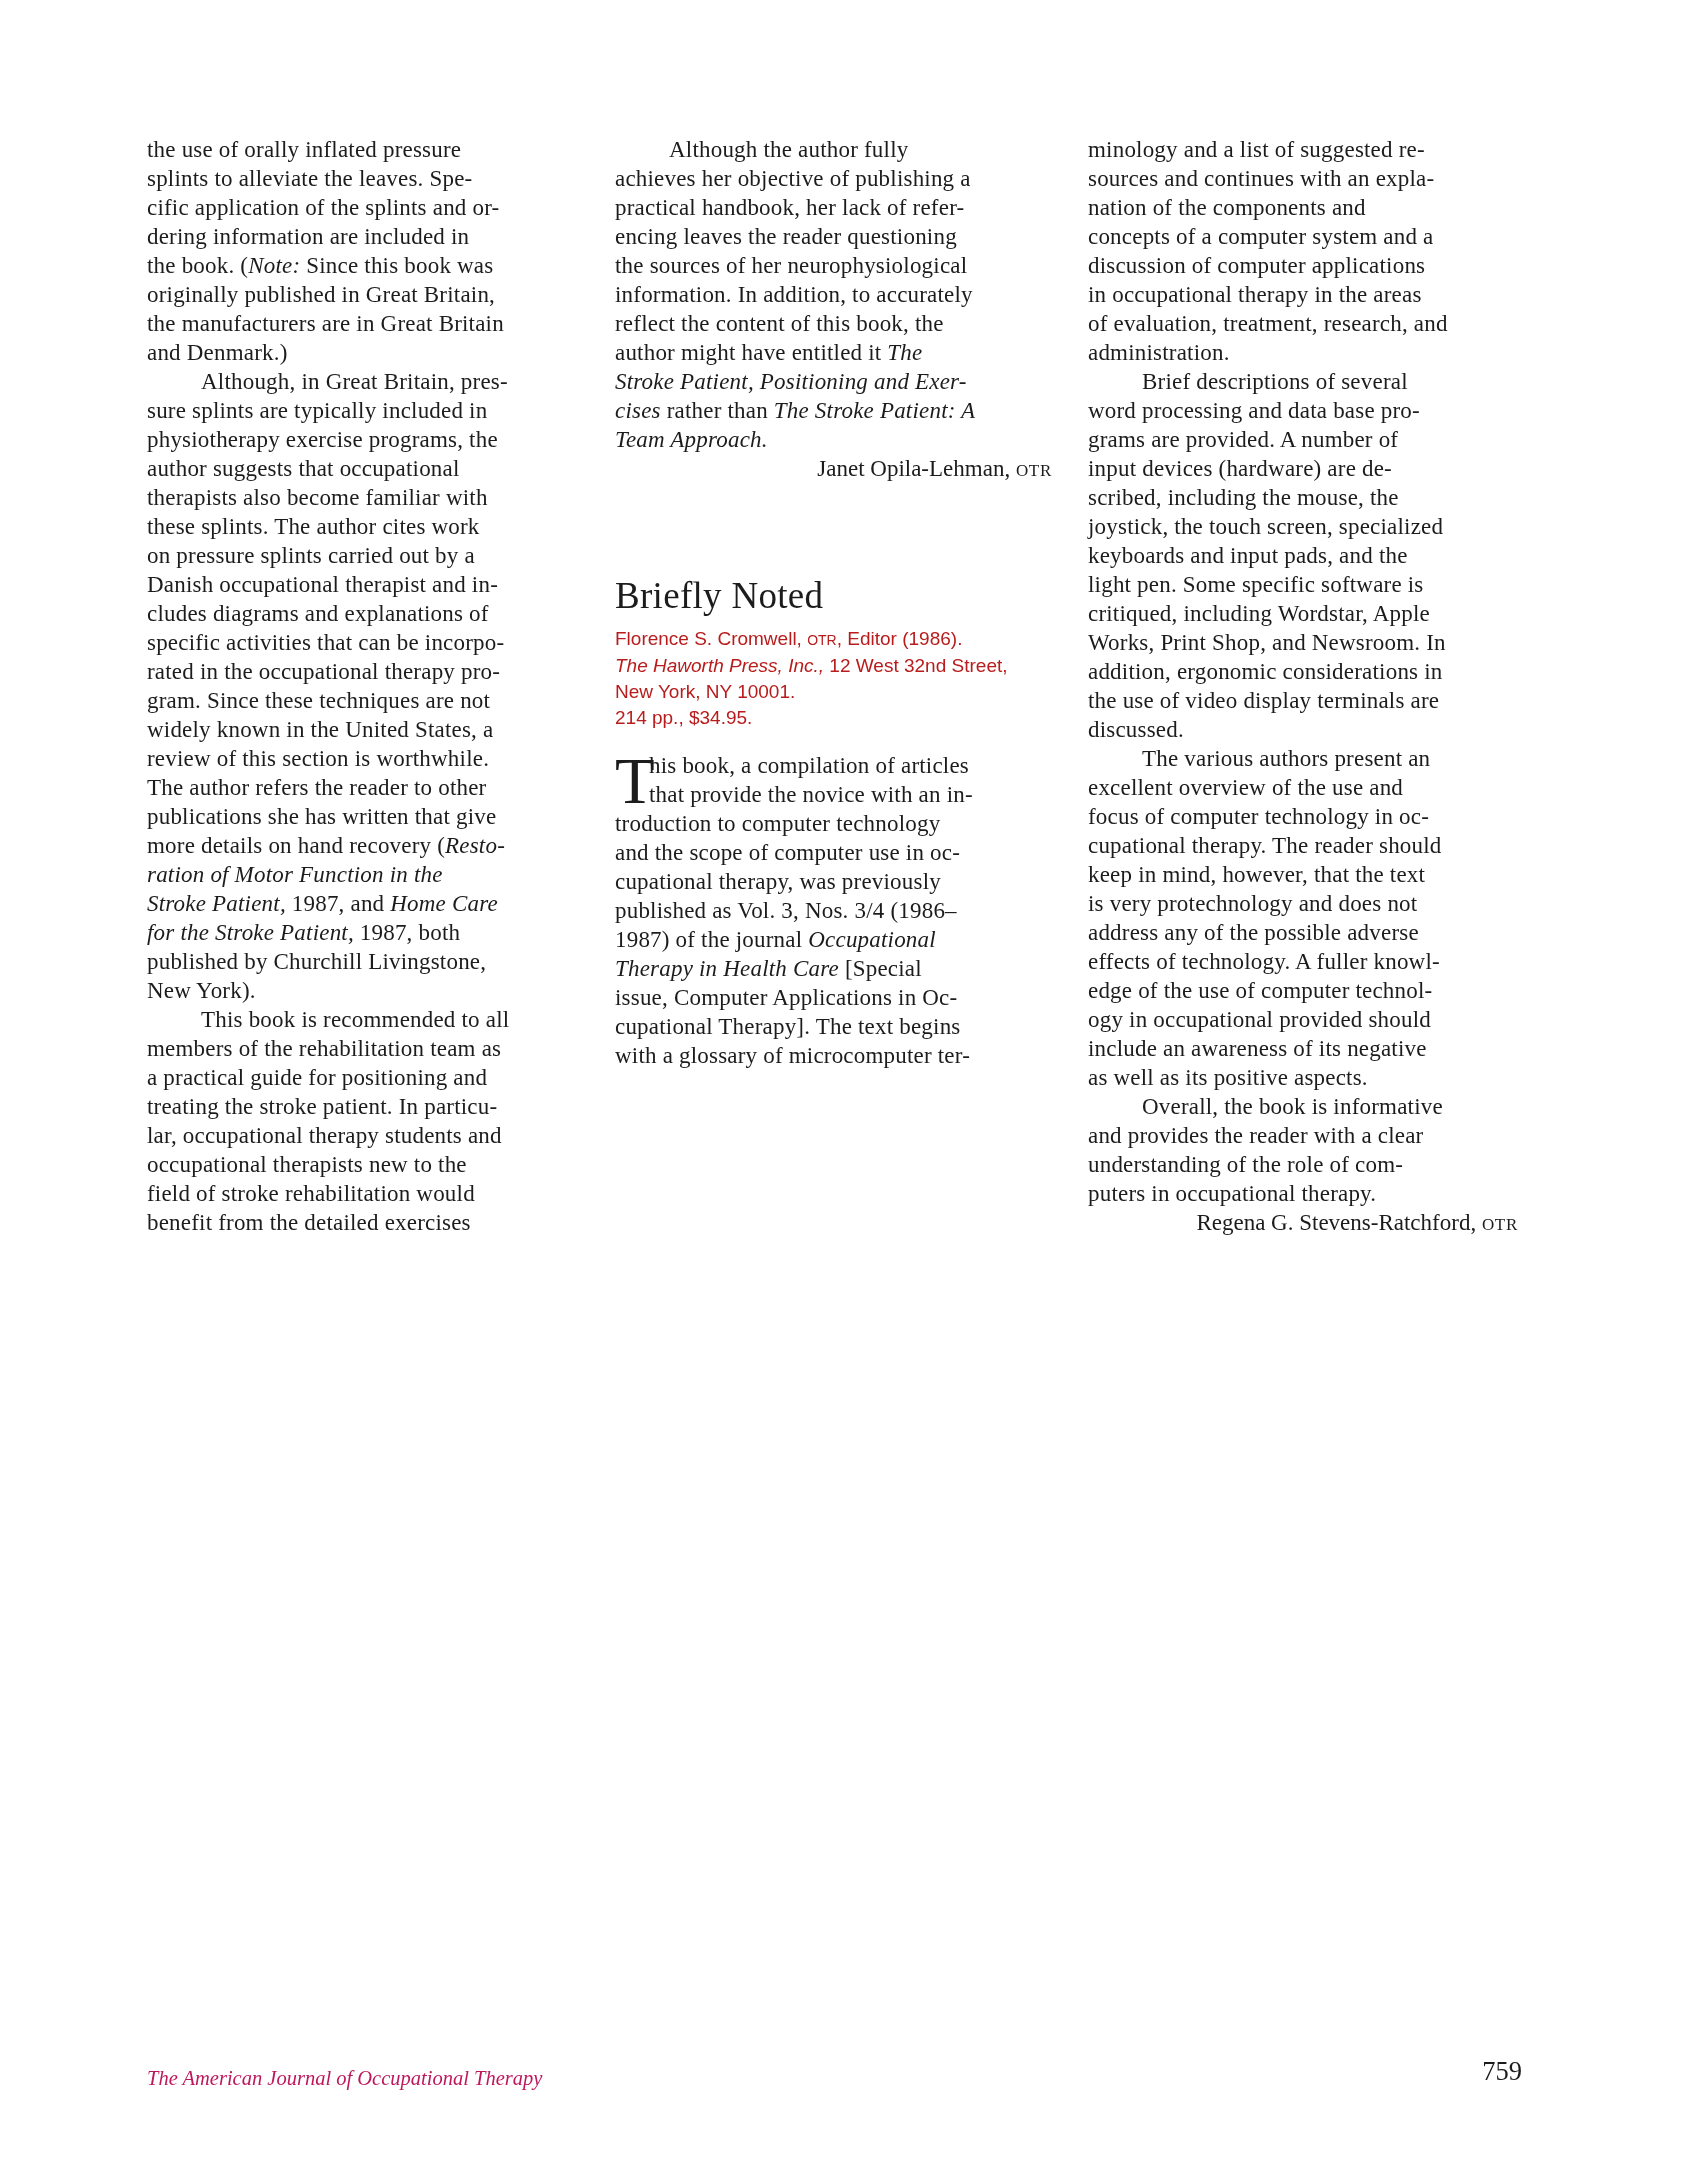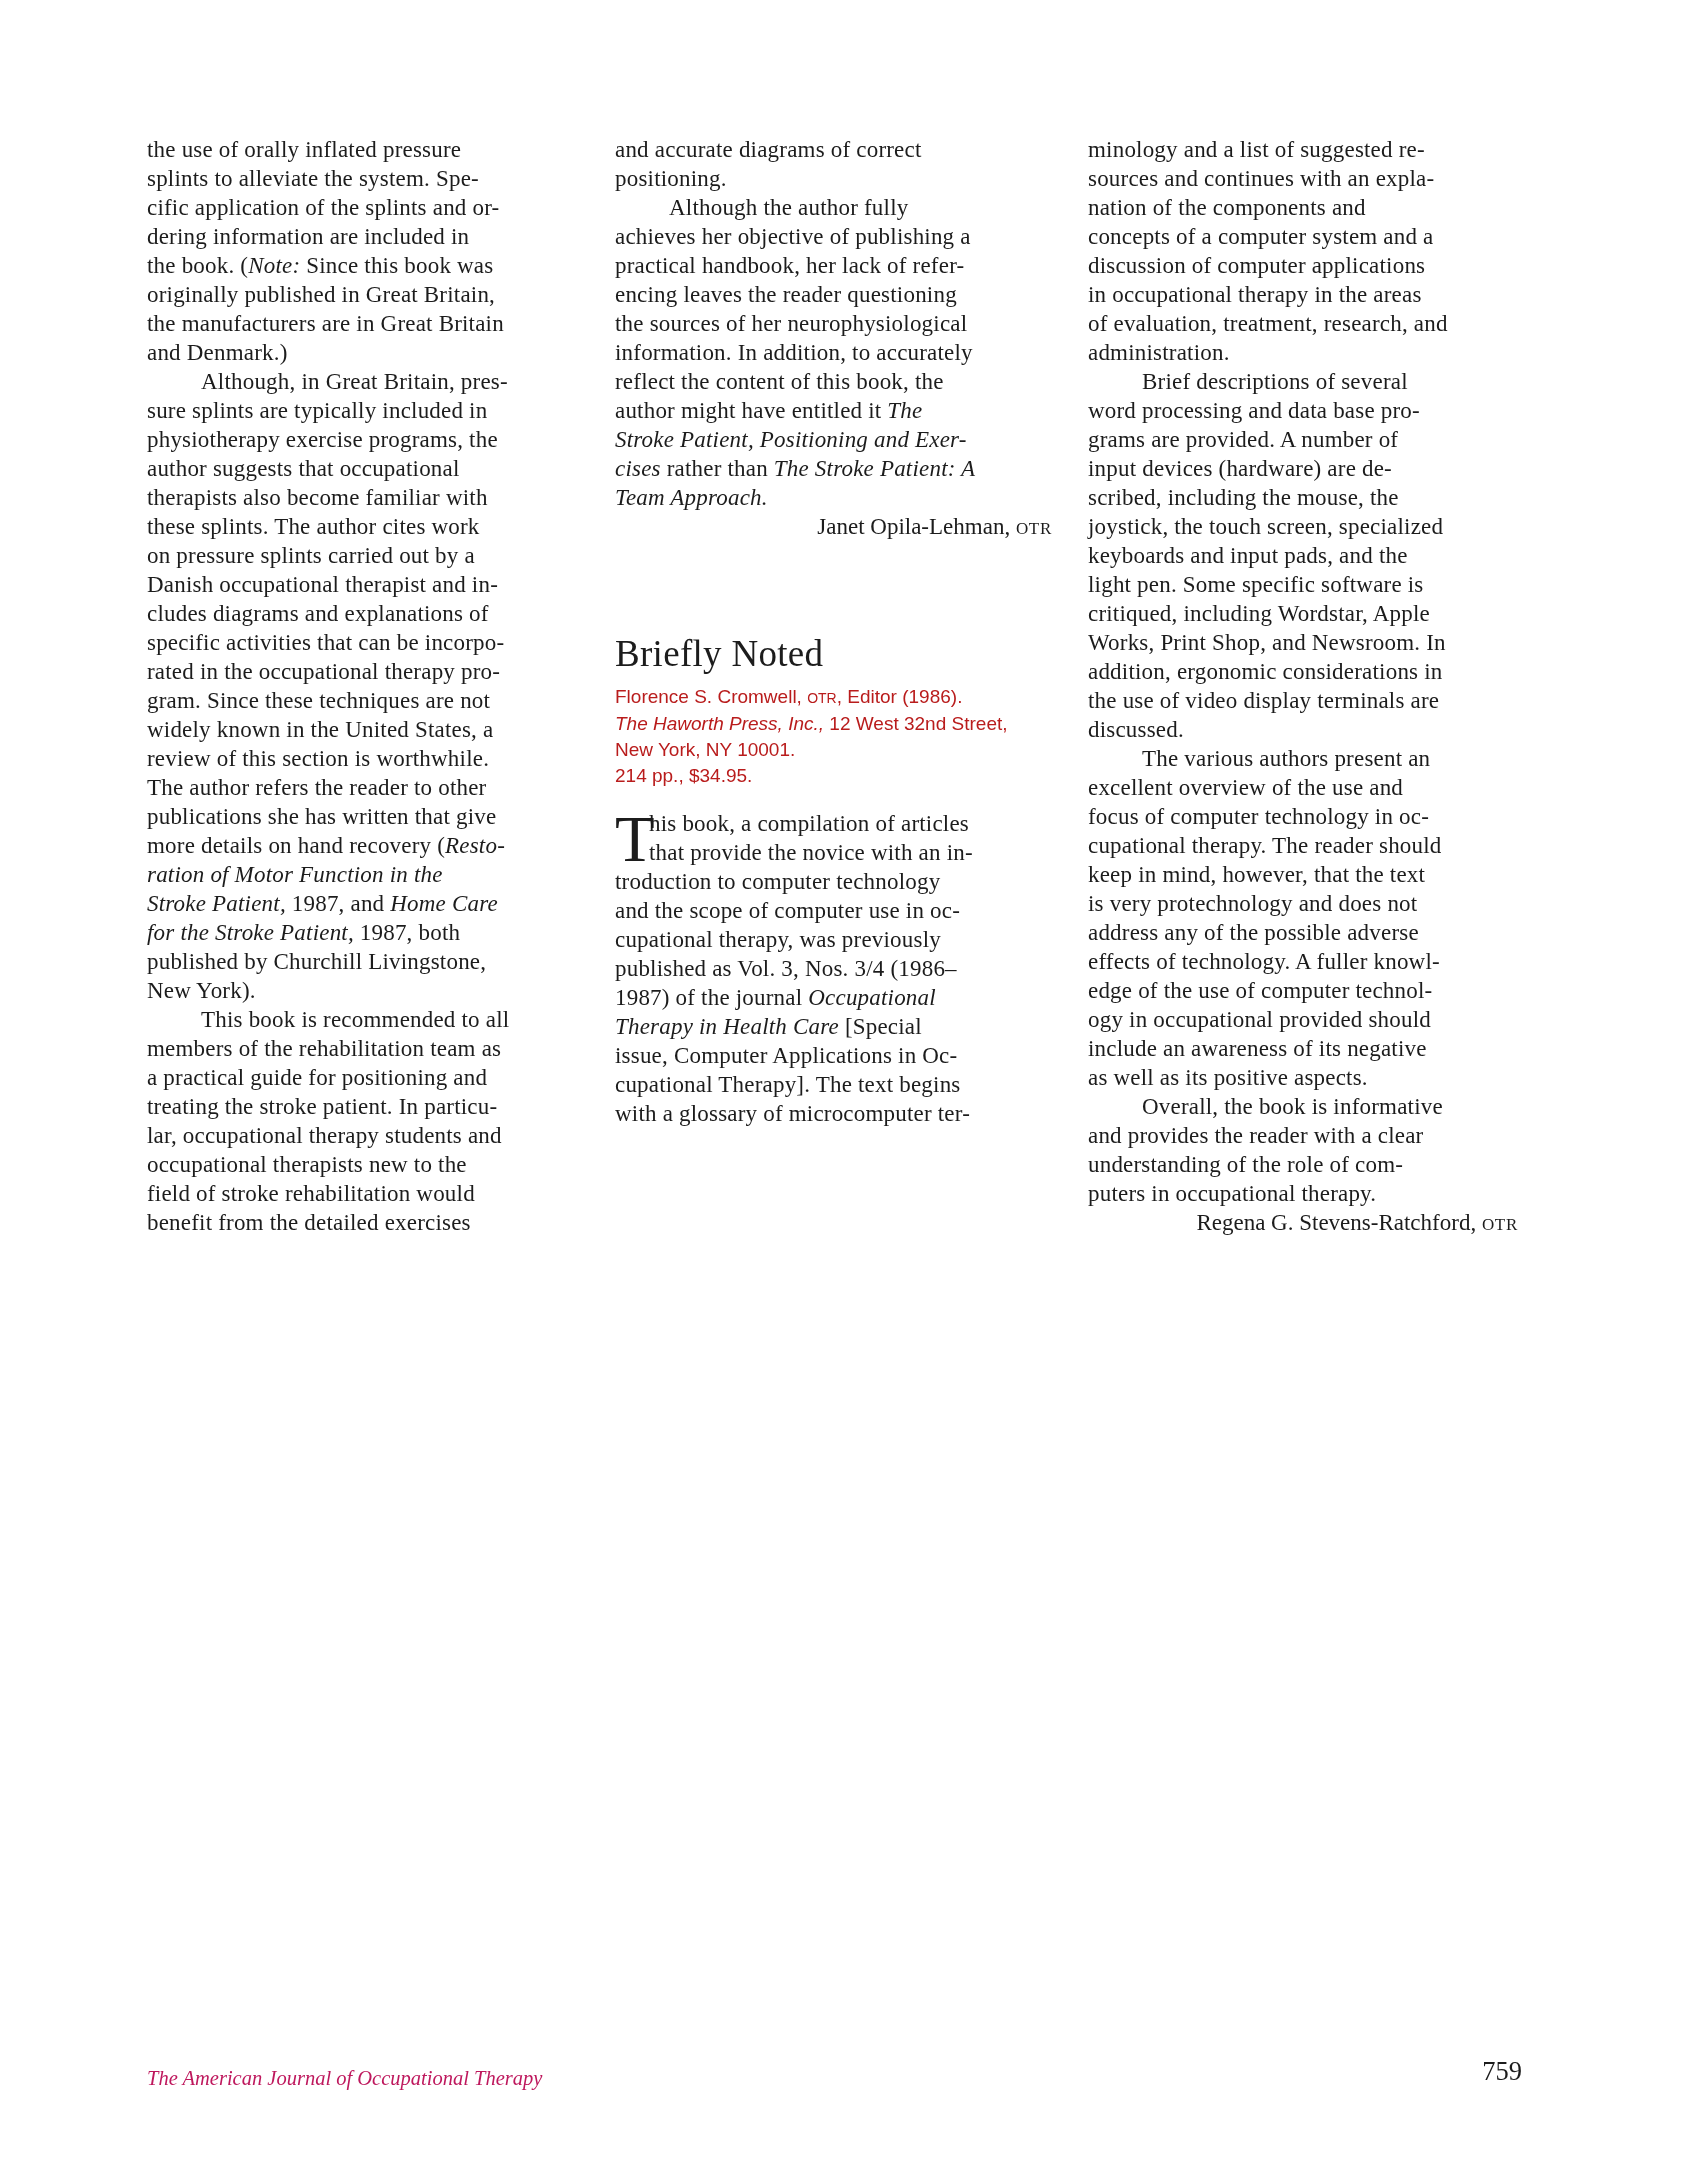--- a/index.html
+++ b/index.html
@@ -32,21 +32,21 @@
                     font-size: 20.5px; color: #be185d; }
   .footer-page { position: absolute; right: 165px; top: 2056px;
                  font-family: "Liberation Serif", serif; font-size: 26.5px; color: #1c1c1c; text-align: right; }
 </style>
 </head>
 <body>
 
 <div class="col col-left">
   <div>
     <span class="line">the use of orally inflated pressure</span>
-    <span class="line">splints to alleviate the system. Spe-</span>
+    <span class="line">splints to alleviate the leaves. Spe-</span>
     <span class="line">cific application of the splints and or-</span>
     <span class="line">dering information are included in</span>
     <span class="line"><span>the book. (</span><span class="it">Note:</span><span> Since this book was</span></span>
     <span class="line">originally published in Great Britain,</span>
     <span class="line">the manufacturers are in Great Britain</span>
     <span class="line">and Denmark.)</span>
   </div>
   <div>
     <span class="line indent">Although, in Great Britain, pres-</span>
     <span class="line">sure splints are typically included in</span>
@@ -77,24 +77,20 @@
     <span class="line">a practical guide for positioning and</span>
     <span class="line">treating the stroke patient. In particu-</span>
     <span class="line">lar, occupational therapy students and</span>
     <span class="line">occupational therapists new to the</span>
     <span class="line">field of stroke rehabilitation would</span>
     <span class="line">benefit from the detailed exercises</span>
   </div>
 </div>
 
 <div class="col col-mid">
-  <div>
-    <span class="line">and accurate diagrams of correct</span>
-    <span class="line">positioning.</span>
-  </div>
   <div>
     <span class="line indent">Although the author fully</span>
     <span class="line">achieves her objective of publishing a</span>
     <span class="line">practical handbook, her lack of refer-</span>
     <span class="line">encing leaves the reader questioning</span>
     <span class="line">the sources of her neurophysiological</span>
     <span class="line">information. In addition, to accurately</span>
     <span class="line">reflect the content of this book, the</span>
     <span class="line"><span>author might have entitled it </span><span class="it">The</span></span>
     <span class="line it">Stroke Patient, Positioning and Exer-</span>

